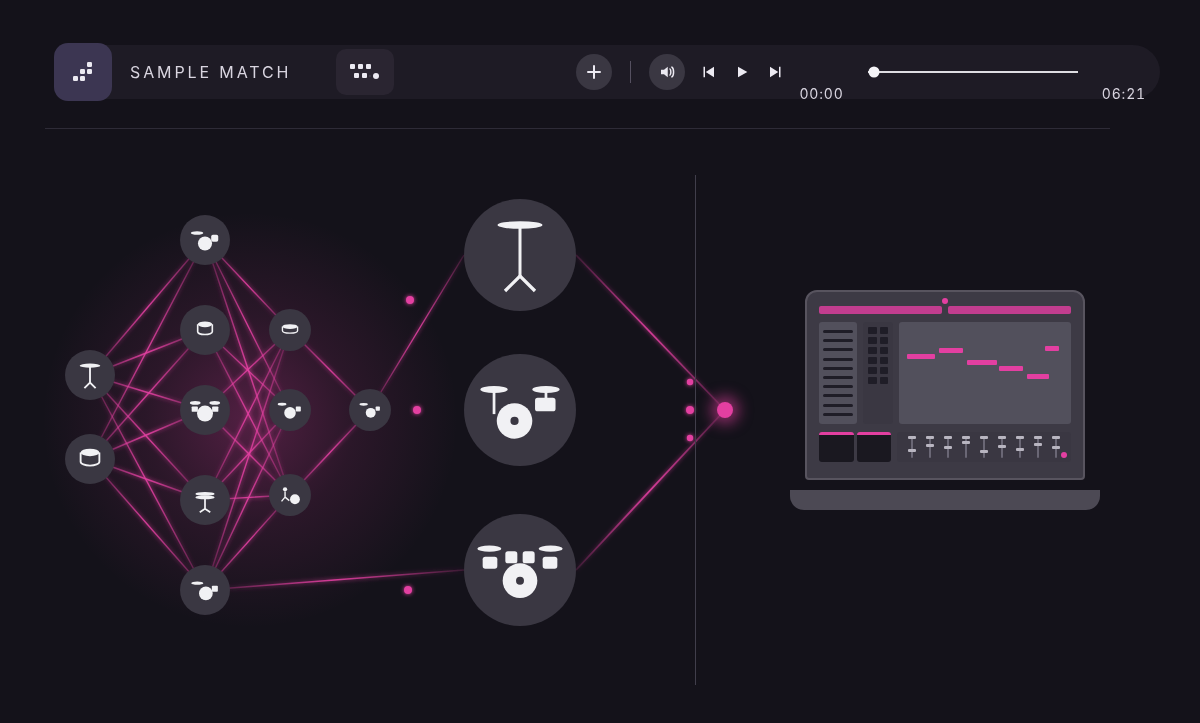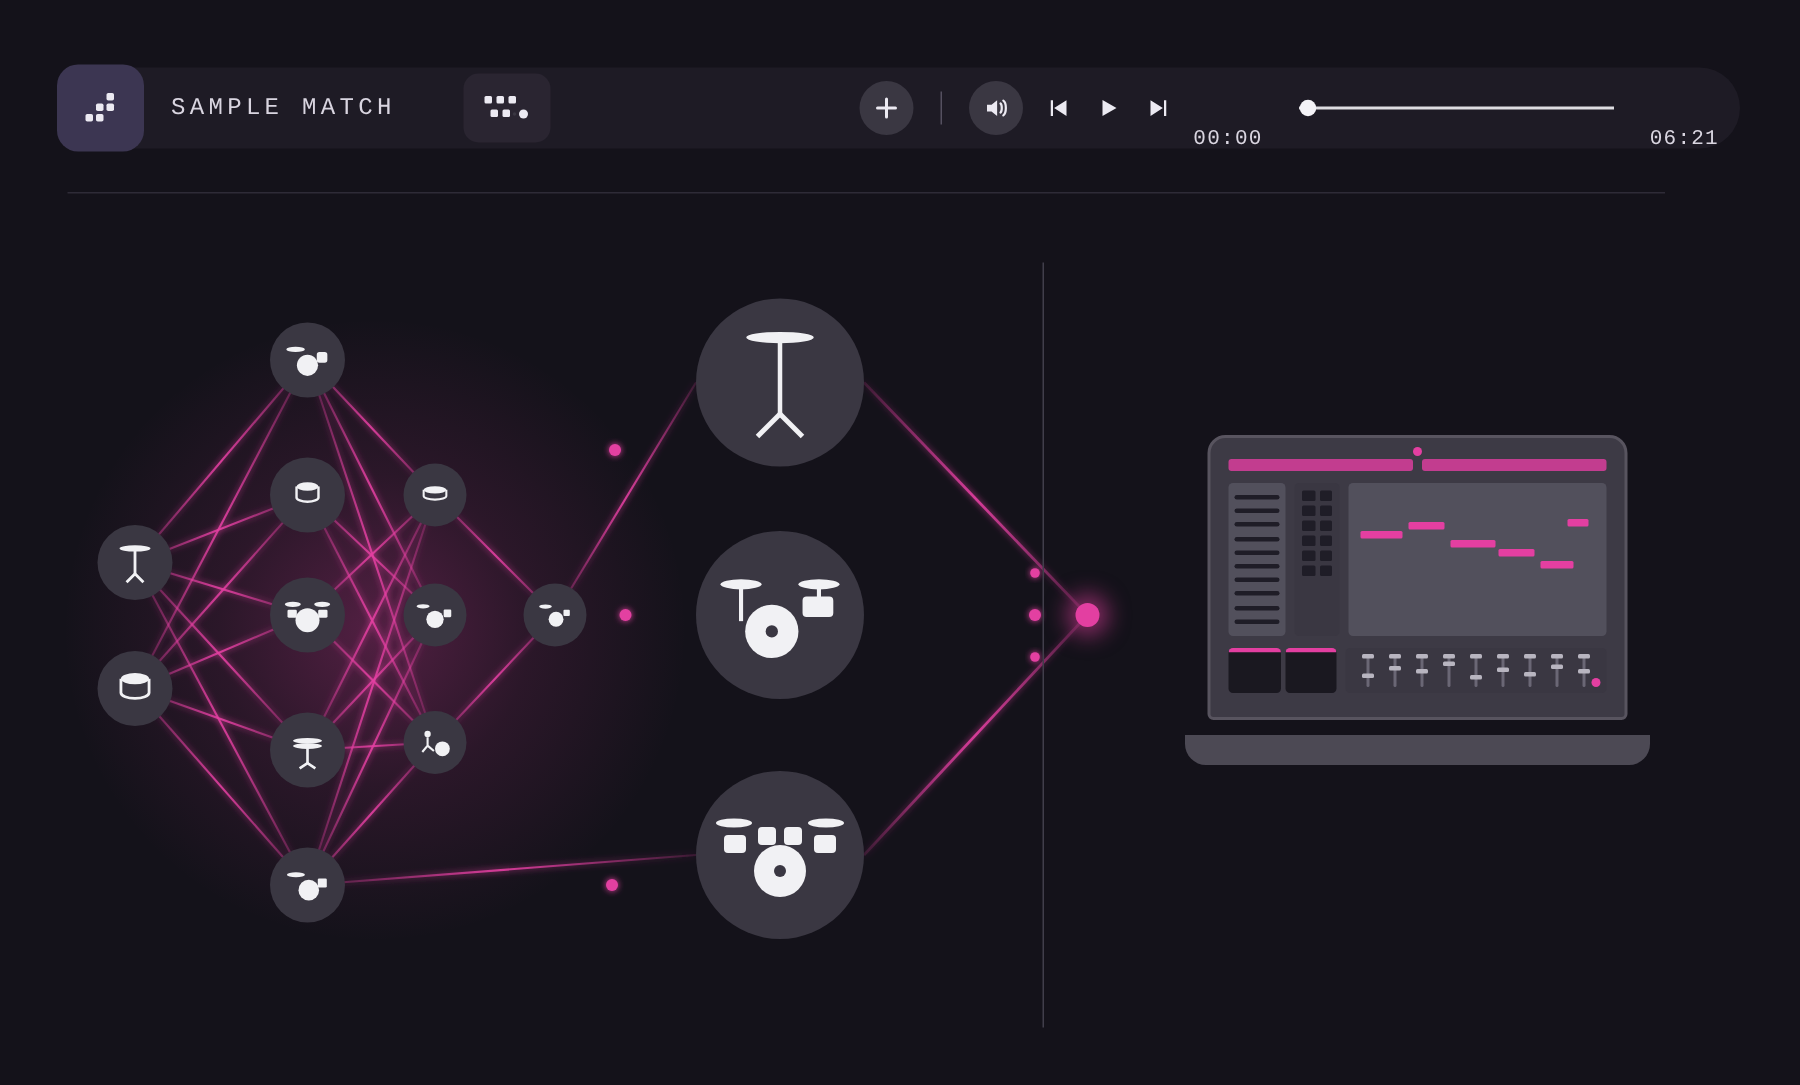--- a/index.html
+++ b/index.html
@@ -15,22 +15,22 @@
     --pink:#e33fa1;
     --pink-glow: rgba(227,63,161,0.55);
     --divider:#4a4654;
   }
   *{box-sizing:border-box;}
   html,body{margin:0;padding:0;background:var(--bg);width:1200px;height:723px;overflow:hidden;font-family:Inter,system-ui,-apple-system,"Segoe UI",Roboto,sans-serif;color:var(--txt);}
   .stage{position:relative;width:1200px;height:723px;}
 
   
   .header{
-    position:absolute;left:40px;right:40px;top:45px;height:54px;
-    background:var(--panel);border-radius:15px 30px 30px 15px;display:flex;align-items:center;font-family:Liberation Mono, monospace;
+    position:absolute;left:56px;right:40px;top:45px;height:54px;
+    background:var(--panel);border-radius:15px 30px 30px 15px;display:flex;align-items:center;
   }
   .logo-cell{
     width:58px;height:58px;margin:-2px 0 -2px -2px;background:var(--logo-bg);border-radius:14px;
     display:flex;align-items:center;justify-content:center;
   }
   .app-title{letter-spacing:0.18em;font-size:16px;color:var(--txt);margin-left:18px;}
   .pattern-pill{
     width:58px;height:46px;background:#2a2531;border-radius:10px;margin-left:45px;
     display:flex;align-items:center;justify-content:center;
   }

